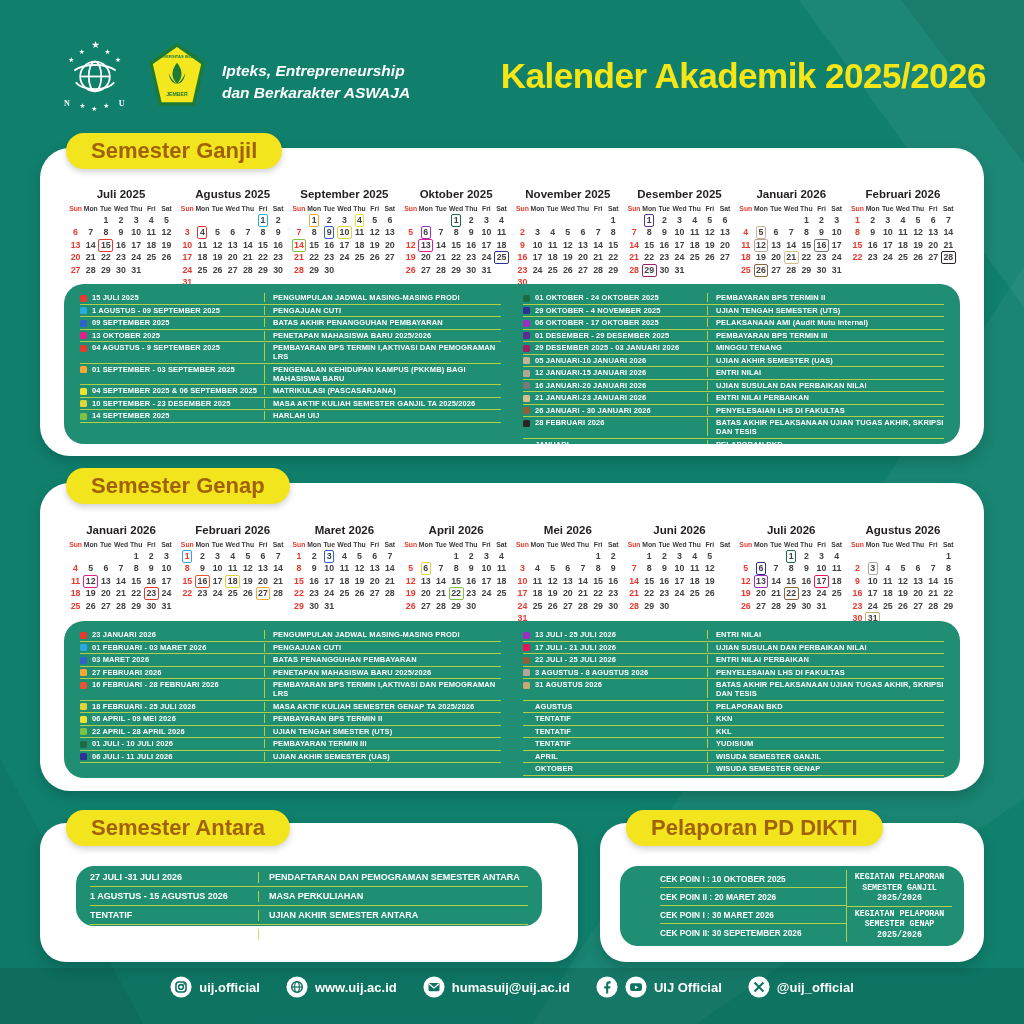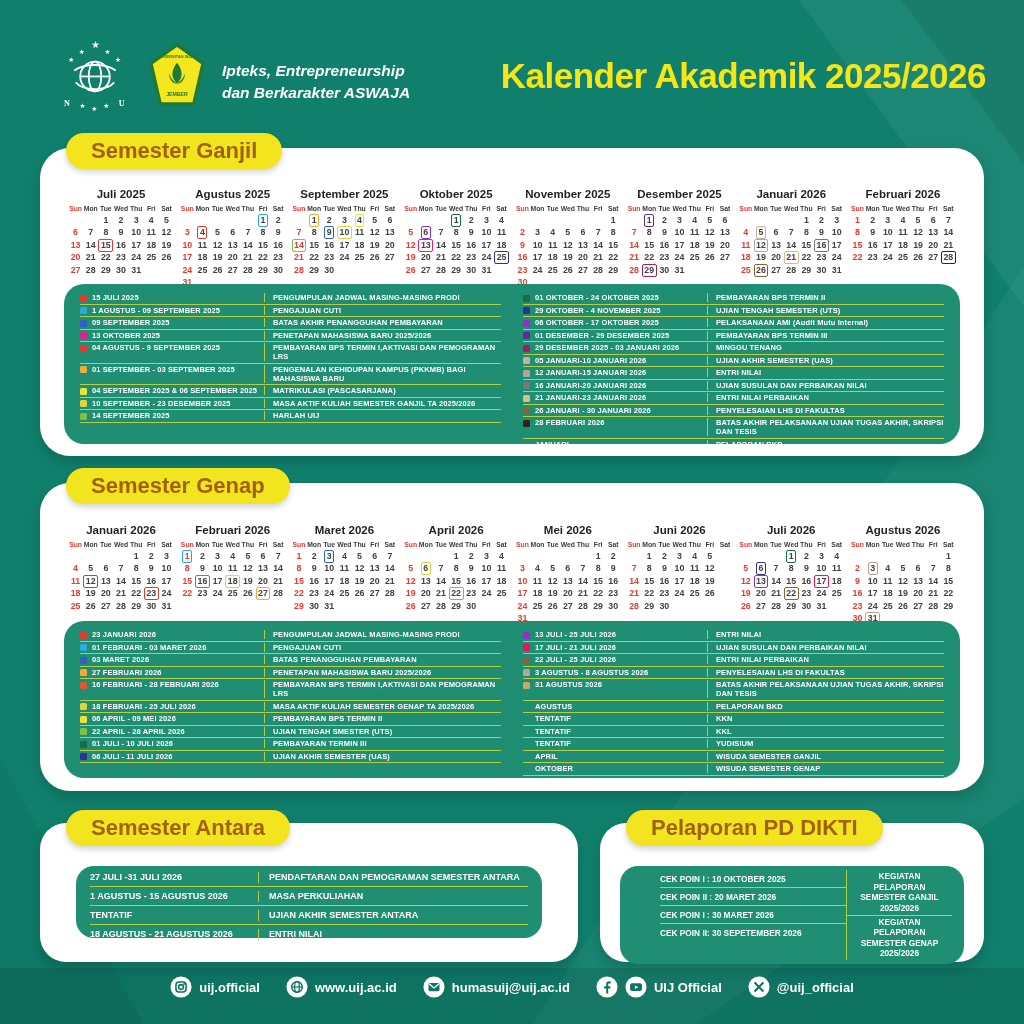--- a/index.html
+++ b/index.html
@@ -47,21 +47,21 @@
   
   .atable{position:absolute;background:#1F8E73;border-radius:18px;padding:2px 14px;box-sizing:border-box;z-index:2;}
   .arow{display:grid;grid-template-columns:168px 1fr;border-bottom:1px solid rgba(203,219,64,0.85);padding:3.5px 0;}
   .arow:last-child{border-bottom:none;}
   .adate,.adesc{font-size:9px;font-weight:bold;color:#FFFFFF;line-height:11px;}
   .adesc{border-left:1px solid rgba(203,219,64,0.85);padding-left:10px;}
 
   
   .pdtable{position:absolute;background:#1F8E73;border-radius:18px;padding:4px 12px;box-sizing:border-box;display:flex;z-index:2;}
   .pdleft{width:186px;display:flex;flex-direction:column;border-right:1px solid rgba(203,219,64,0.85);}
-  .pdright{flex:1;display:flex;flex-direction:column;}
+  .pdright{flex:1;display:flex;flex-direction:column;font-family:Liberation Mono, monospace;}
   .pdlrow{font-size:8.3px;font-weight:bold;color:#FFFFFF;line-height:10px;padding:3.5px 0;border-bottom:1px solid rgba(203,219,64,0.85);}
   .pdlrow:last-child{border-bottom:none;}
   .pdrcell{flex:1;display:flex;align-items:center;justify-content:center;text-align:center;font-size:8.3px;font-weight:bold;color:#FFFFFF;line-height:10.5px;padding:0 6px;}
   .pdrcell:first-child{border-bottom:1px solid rgba(203,219,64,0.85);}
 
   
   .footer-band{position:absolute;left:0;right:0;top:968px;height:56px;background:rgba(0,0,0,0.10);}
   .footer{position:absolute;left:0;right:0;top:976px;display:flex;justify-content:center;align-items:center;gap:26px;}
   .fitem{display:flex;align-items:center;gap:7px;}
   .ficon{display:flex;}
@@ -2062,42 +2062,42 @@
         <div class="lrow">
           <span class="chip" style="visibility: hidden;"></span>
           <span class="ldate">OKTOBER</span>
           <span class="ldesc">WISUDA SEMESTER GENAP</span>
         </div>
       </div>
   </div>
 
   <div class="card" style="left:40px;top:823px;width:538px;height:139px;border-radius:26px;"></div>
   <div class="pill" style="left:66px;top:810px;">Semester Antara</div>
-  <div class="atable" id="antara-table" style="left:76px;top:866px;width:466px;height:72px;">
+  <div class="atable" id="antara-table" style="left:76px;top:866px;width:466px;height:60px;">
       <div class="arow">
         <span class="adate">27 JULI -31 JULI 2026</span>
         <span class="adesc">PENDAFTARAN DAN PEMOGRAMAN SEMESTER ANTARA</span>
       </div>
       <div class="arow">
         <span class="adate">1 AGUSTUS - 15 AGUSTUS 2026</span>
         <span class="adesc">MASA PERKULIAHAN</span>
       </div>
       <div class="arow">
         <span class="adate">TENTATIF</span>
         <span class="adesc">UJIAN AKHIR SEMESTER ANTARA</span>
       </div>
       <div class="arow">
         <span class="adate">18 AGUSTUS - 21 AGUSTUS 2026</span>
         <span class="adesc">ENTRI NILAI</span>
       </div>
     </div>
 
   <div class="card" style="left:600px;top:823px;width:384px;height:139px;border-radius:26px;"></div>
   <div class="pill" style="left:626px;top:810px;">Pelaporan PD DIKTI</div>
-  <div class="pdtable" style="left:620px;top:866px;width:344px;height:98px;padding-left:40px;">
+  <div class="pdtable" style="left:620px;top:866px;width:344px;height:80px;padding-left:40px;">
     <div class="pdleft" id="pd-left">
         <div class="pdlrow">CEK POIN I : 10 OKTOBER 2025</div>
         <div class="pdlrow">CEK POIN II : 20 MARET 2026</div>
         <div class="pdlrow">CEK POIN I : 30 MARET 2026</div>
         <div class="pdlrow">CEK POIN II: 30 SEPETEMBER 2026</div>
       </div>
     <div class="pdright" id="pd-right">
         <div class="pdrcell">KEGIATAN PELAPORAN SEMESTER GANJIL 2025/2026</div>
         <div class="pdrcell">KEGIATAN PELAPORAN SEMESTER GENAP 2025/2026</div>
       </div>

